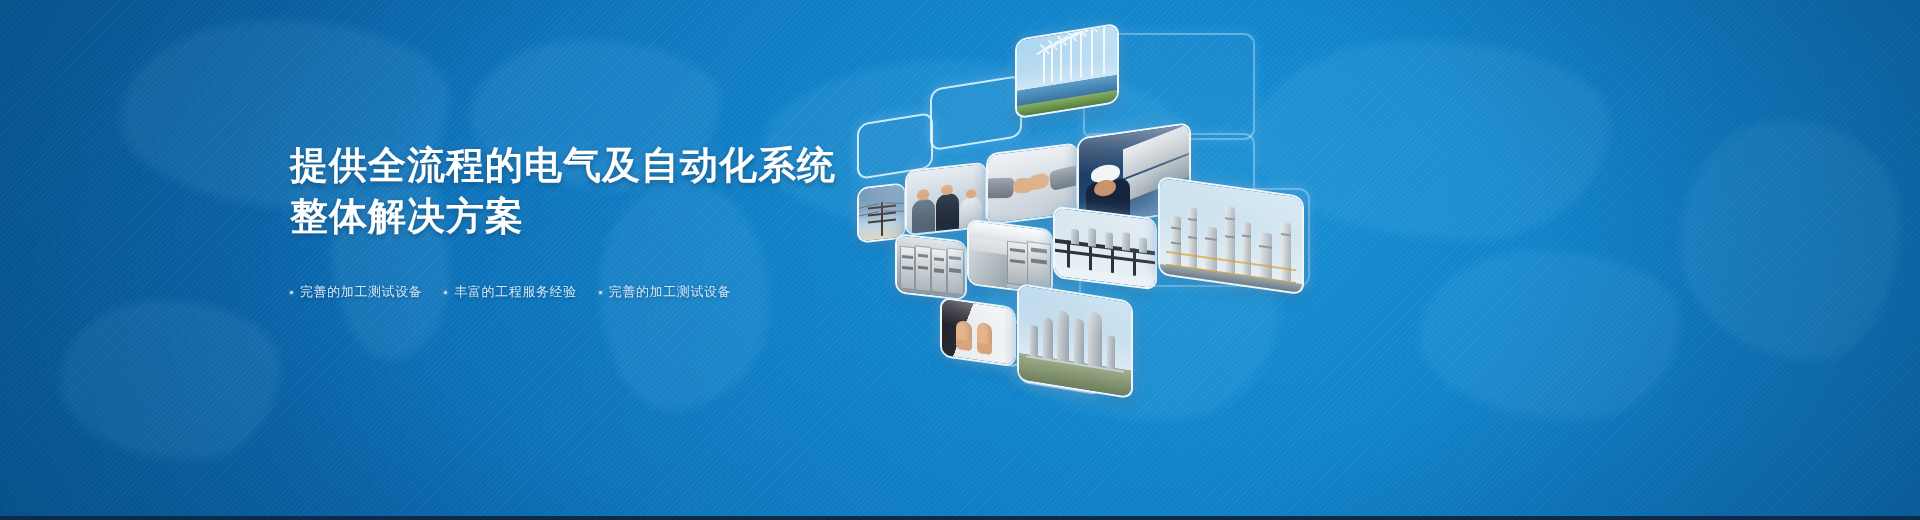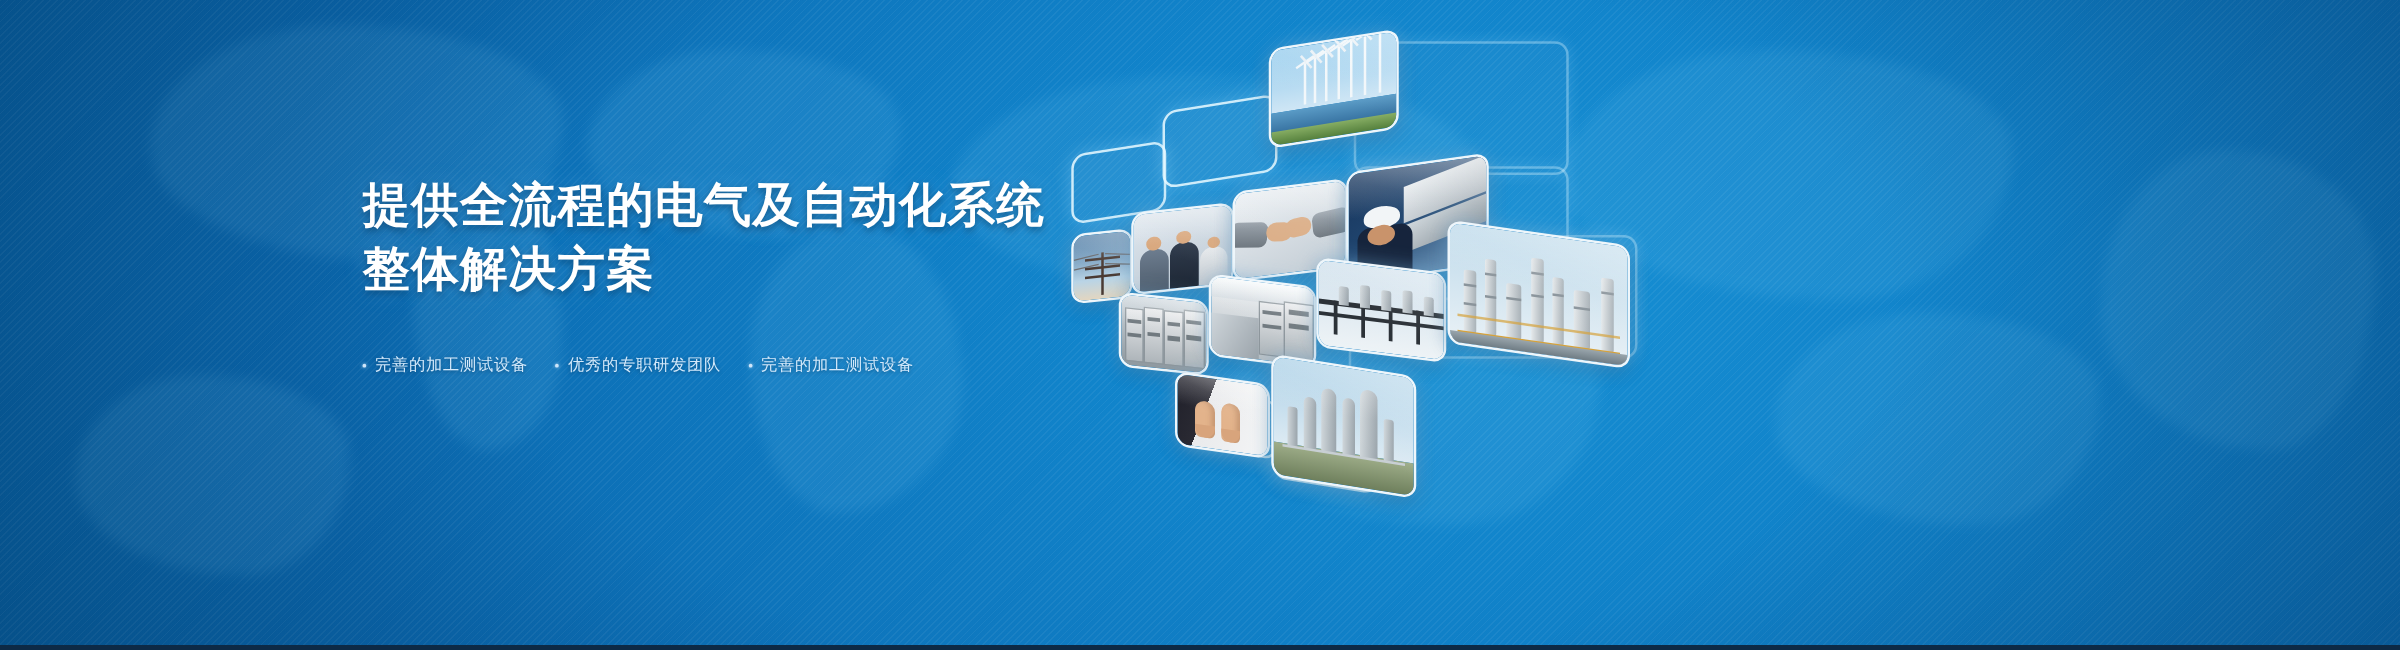--- a/index.html
+++ b/index.html
@@ -164,21 +164,21 @@
       <span class="ln">整体解决方案</span>
     </h1>
 
     <div class="bullets">
       <div class="bullet">
         <span class="dot"></span>
         <span>完善的加工测试设备</span>
       </div>
       <div class="bullet">
         <span class="dot"></span>
-        <span>优秀的专职研发团队</span>
+        <span>丰富的工程服务经验</span>
       </div>
       <div class="bullet">
         <span class="dot"></span>
         <span>完善的加工测试设备</span>
       </div>
     </div>
   </div>
 
   <div class="collage">
 

